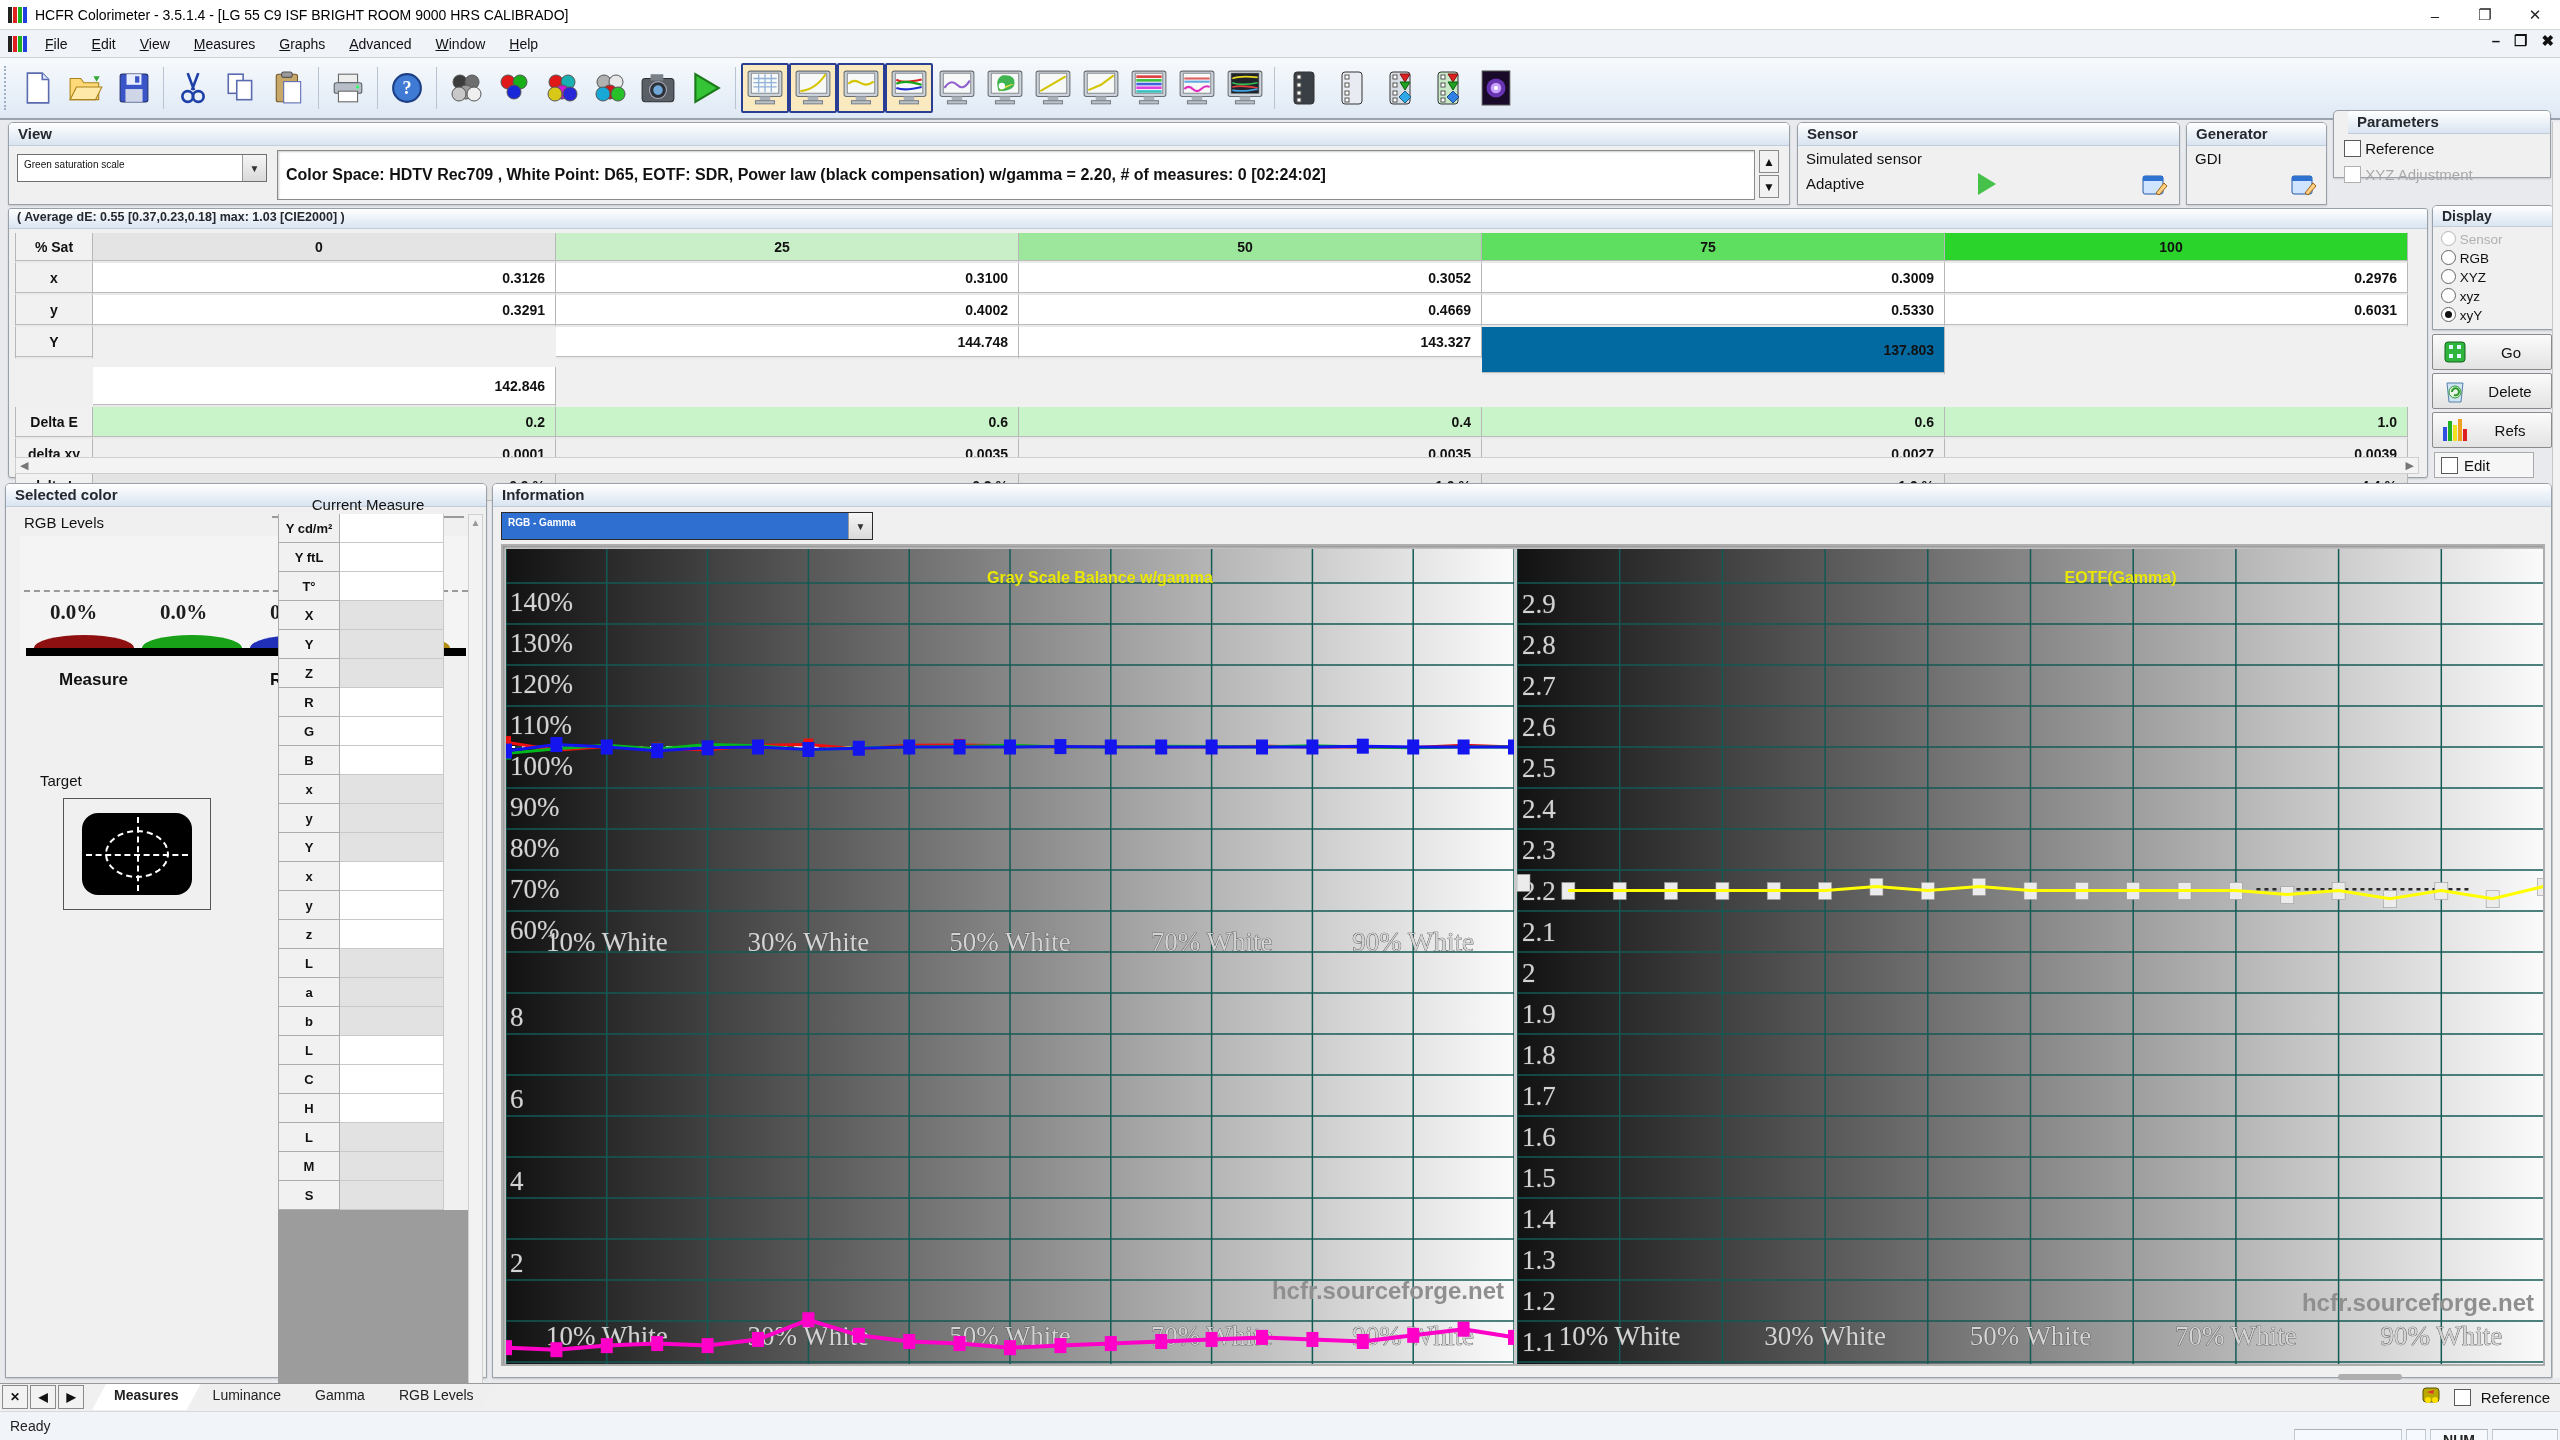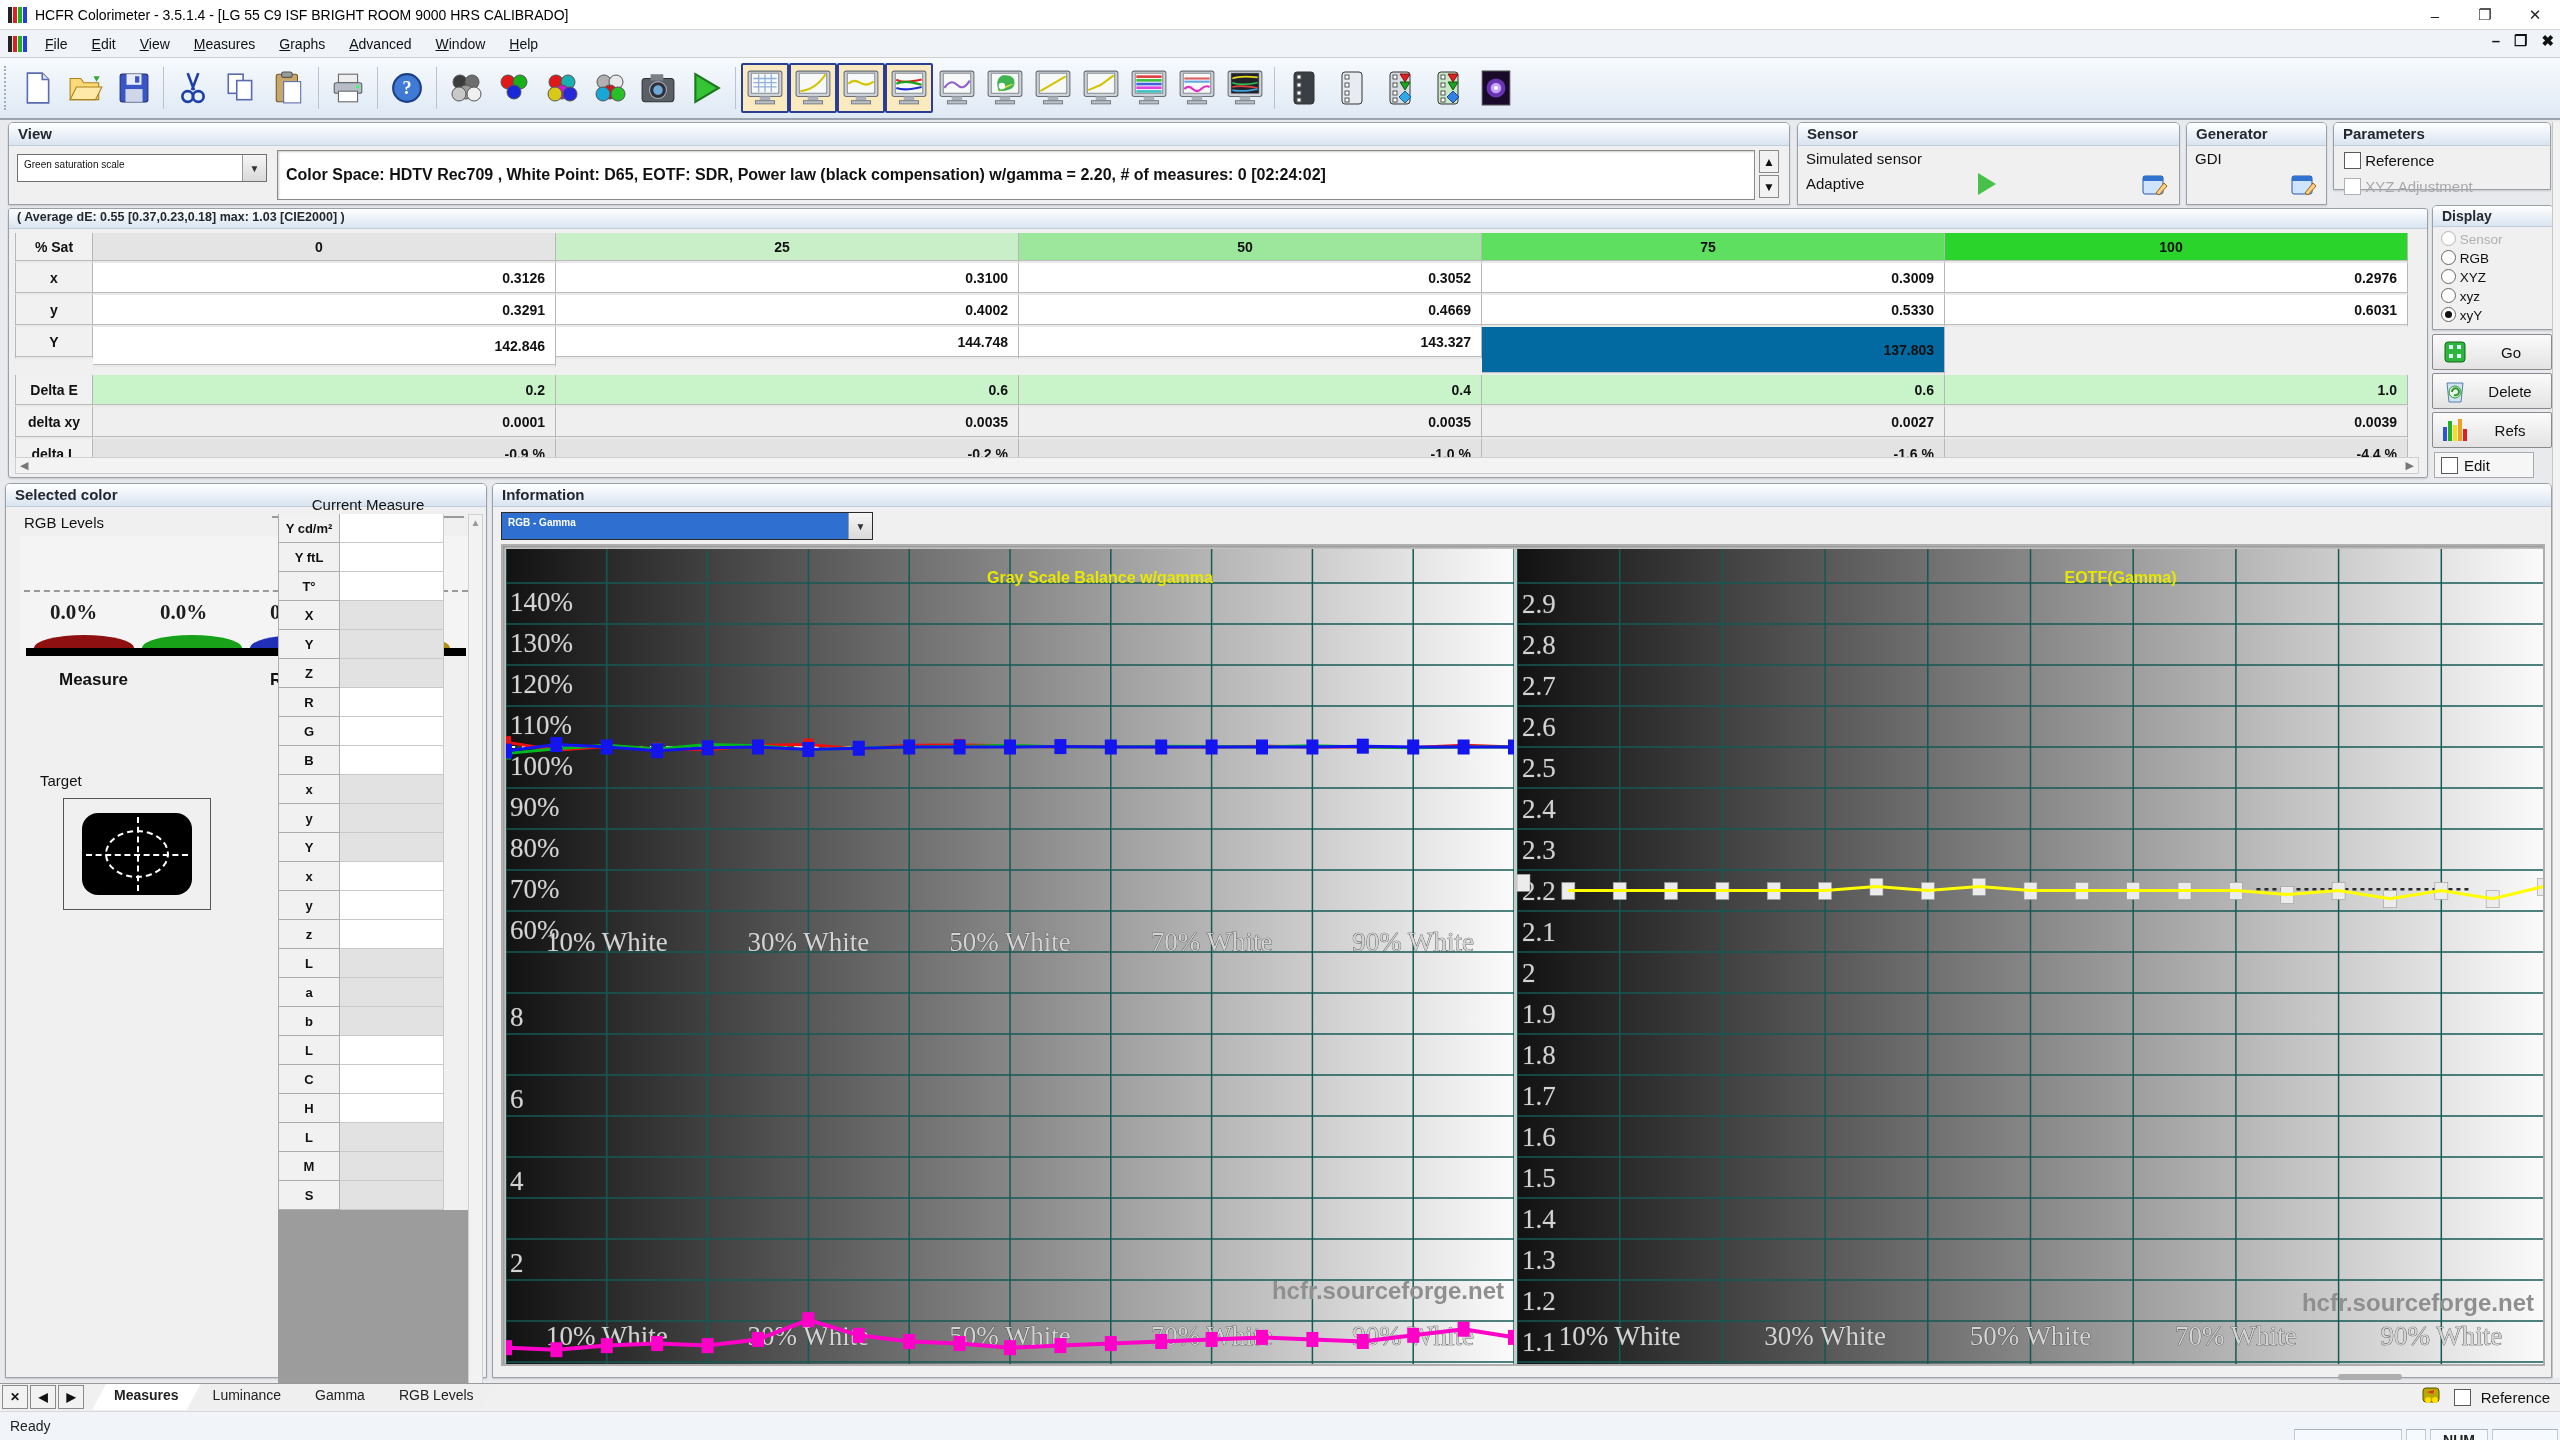--- a/index.html
+++ b/index.html
@@ -451,21 +451,21 @@
   <div class="gcap">Generator</div>
   <div class="abs" style="left:8px; top:27px; font-size:15px;">GDI</div>
   <div class="abs" style="left:104px; top:50px;">
     <svg width="26" height="24" viewBox="0 0 26 24">
         <rect x="1" y="3" width="20" height="18" rx="2" fill="#cfe4ff" stroke="#2458a8"></rect>
         <rect x="1" y="3" width="20" height="5" fill="#2f72d0"></rect>
         <path d="M14 20 L22 10 L25 13 L17 22 Z" fill="#ffd080" stroke="#a06010"></path>
       </svg>
   </div>
 </div>
-<div class="gbox" style="left:2333px; top:122px; width:218px; height:68px;">
+<div class="gbox" style="left:2333px; top:110px; width:218px; height:68px;padding-left:14px;">
   <div class="gcap">Parameters</div>
   <div class="abs" style="left:10px; top:29px; font-size:15px;"><span class="chk"></span> <span>Reference</span></div>
   <div class="abs" style="left:10px; top:55px; font-size:15px; color:#a9a9a9;"><span class="chk dis"></span> <span>XYZ Adjustment</span></div>
 </div>
 
 <div class="gbox" style="left:8px; top:208px; width:2420px; height:270px; border-radius:3px;">
   <div class="gcap" style="height:20px; font-size:12.5px; padding:1px 8px; border-radius:2px 2px 0 0;">( Average dE: 0.55 [0.37,0.23,0.18] max: 1.03 [CIE2000] )</div>
   <div id="mtable">
       <div class="trow">
         <div class="tcell tlab" style="height:30px">% Sat</div>
@@ -486,21 +486,21 @@
       <div class="trow">
         <div class="tcell tlab" style="height:32px">y</div>
         <div class="tcell tval" style="height:32px; background:#ffffff; ">0.3291</div>
         <div class="tcell tval" style="height:32px; background:#ffffff; ">0.4002</div>
         <div class="tcell tval" style="height:32px; background:#ffffff; ">0.4669</div>
         <div class="tcell tval" style="height:32px; background:#ffffff; ">0.5330</div>
         <div class="tcell tval" style="height:32px; background:#ffffff; ">0.6031</div>
       </div>
       <div class="trow">
         <div class="tcell tlab" style="height:32px">Y</div>
-        <div class="tcell tval" style="height:40px; background:#ffffff; ">142.846</div>
+        <div class="tcell tval" style="height:40px; background:#ffffff;margin-top:40px; ">142.846</div>
         <div class="tcell tval" style="height:32px; background:#ffffff; ">144.748</div>
         <div class="tcell tval" style="height:32px; background:#ffffff; ">143.327</div>
         <div class="tcell tval" style="height:48px; background:#0369a1;text-align:center; ">137.803</div>
       </div>
       <div class="trow">
         <div class="tcell tlab" style="height:32px">Delta E</div>
         <div class="tcell tval" style="height:32px; background:#c9f4c9; font-weight:bold;">0.2</div>
         <div class="tcell tval" style="height:32px; background:#c9f4c9; font-weight:bold;">0.6</div>
         <div class="tcell tval" style="height:32px; background:#c9f4c9; font-weight:bold;">0.4</div>
         <div class="tcell tval" style="height:32px; background:#c9f4c9; font-weight:bold;">0.6</div>

